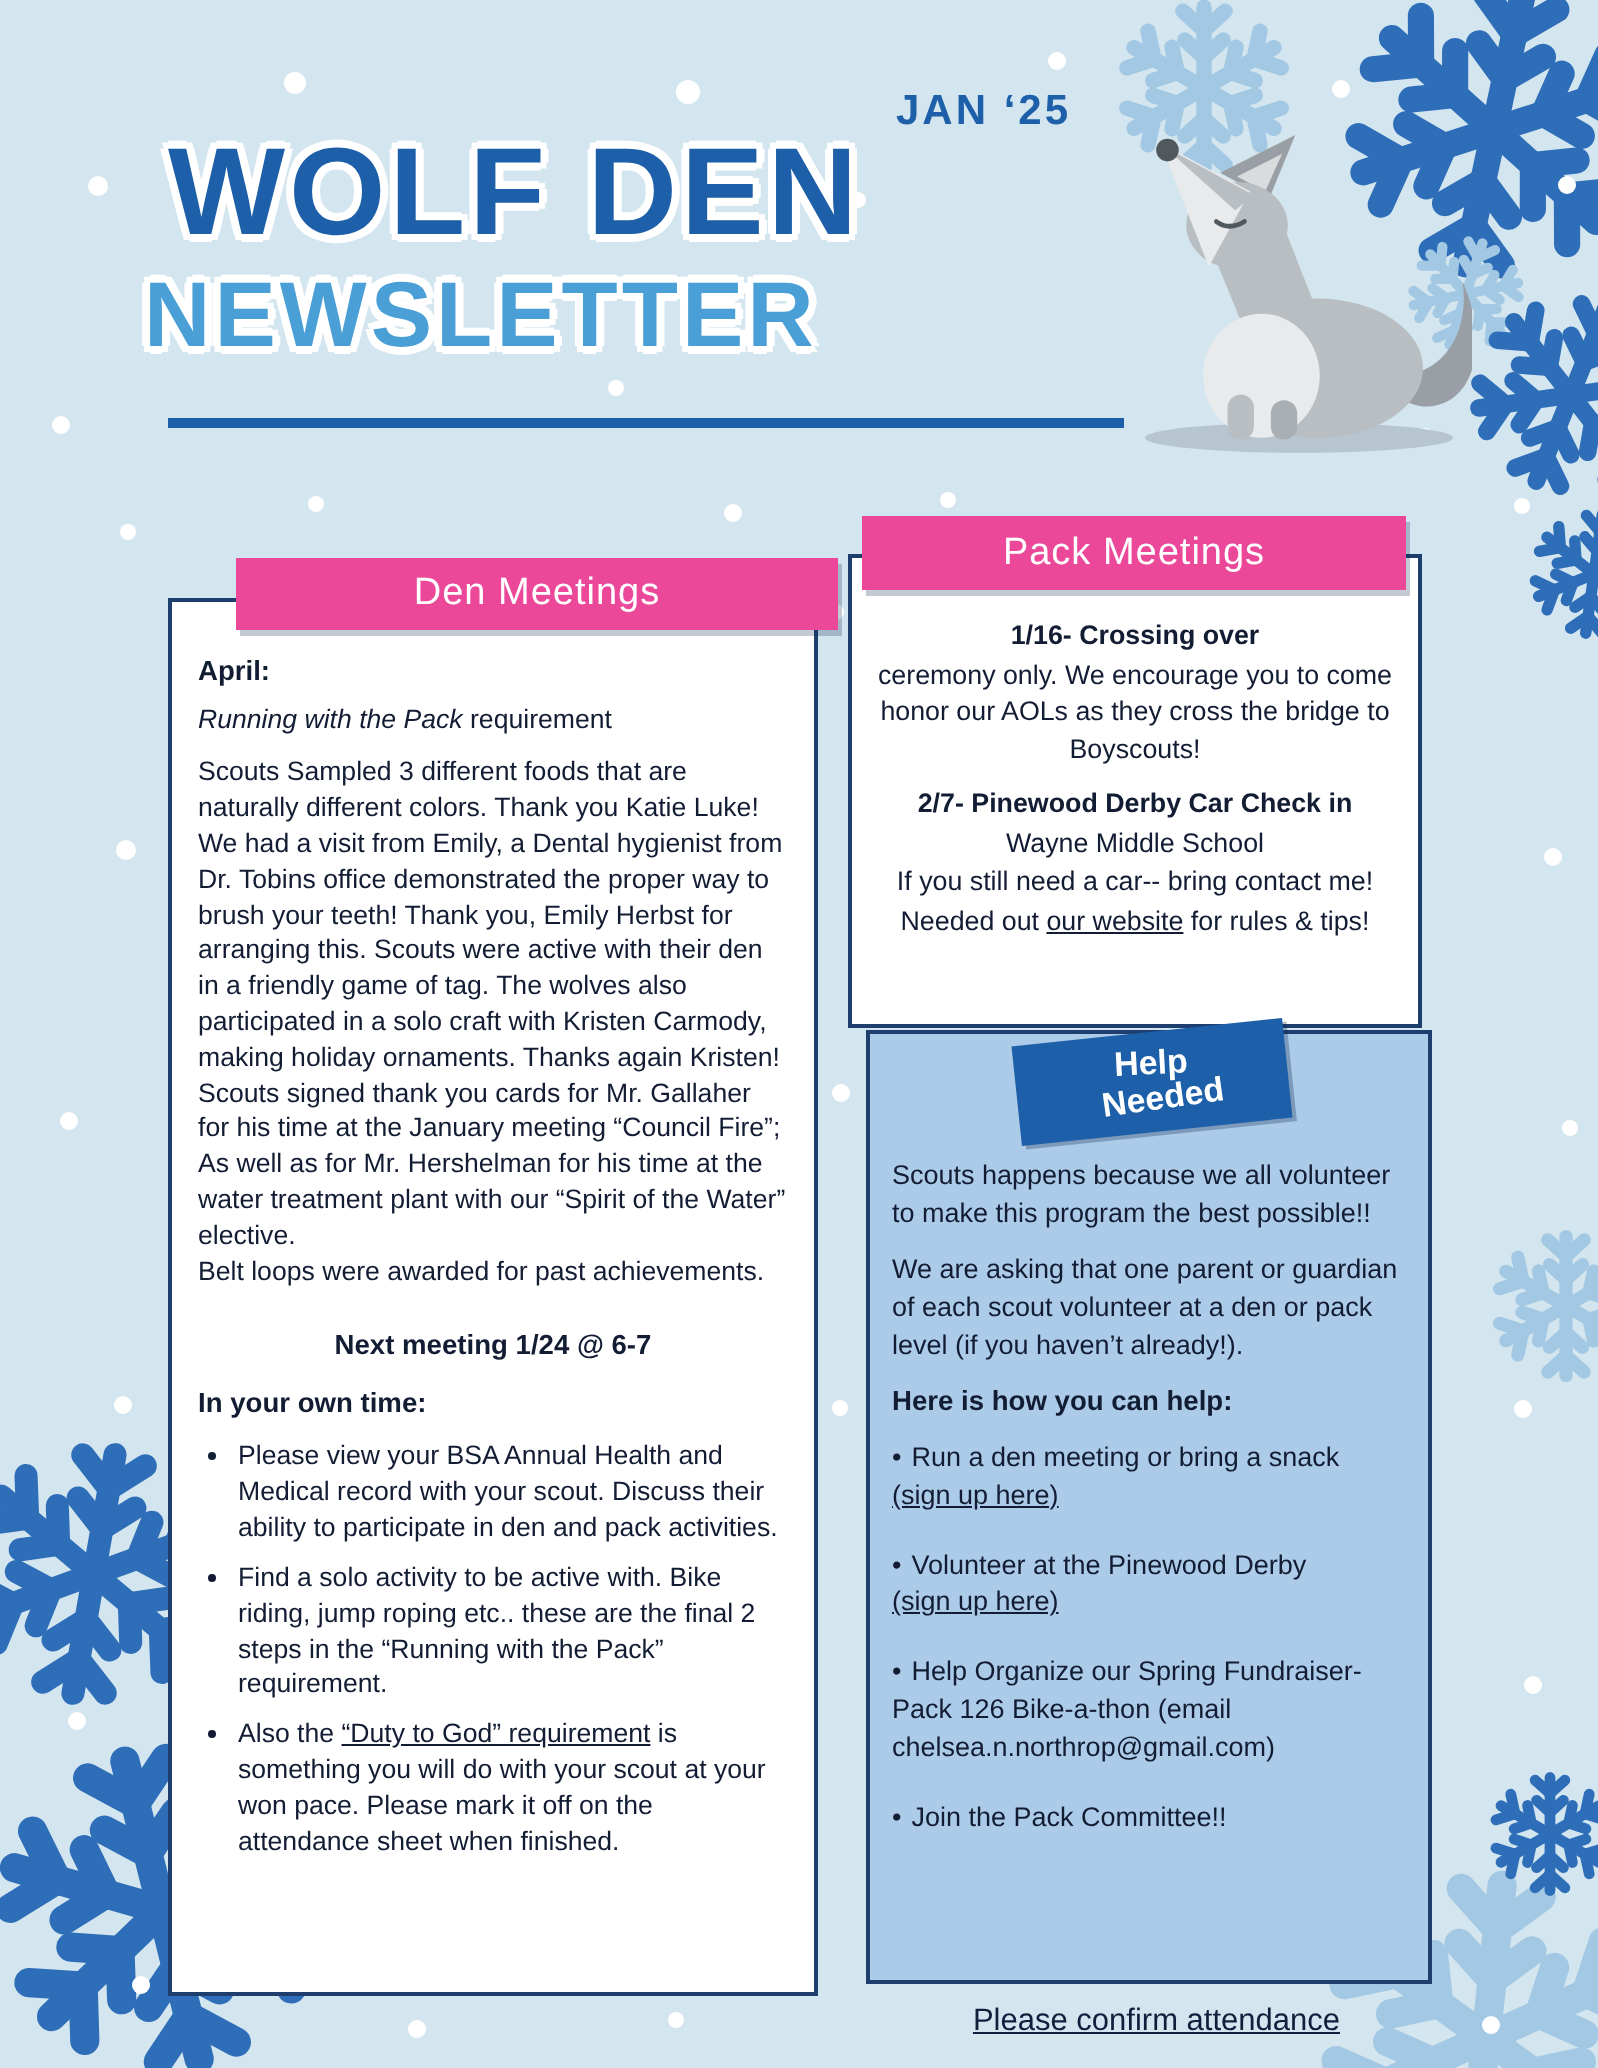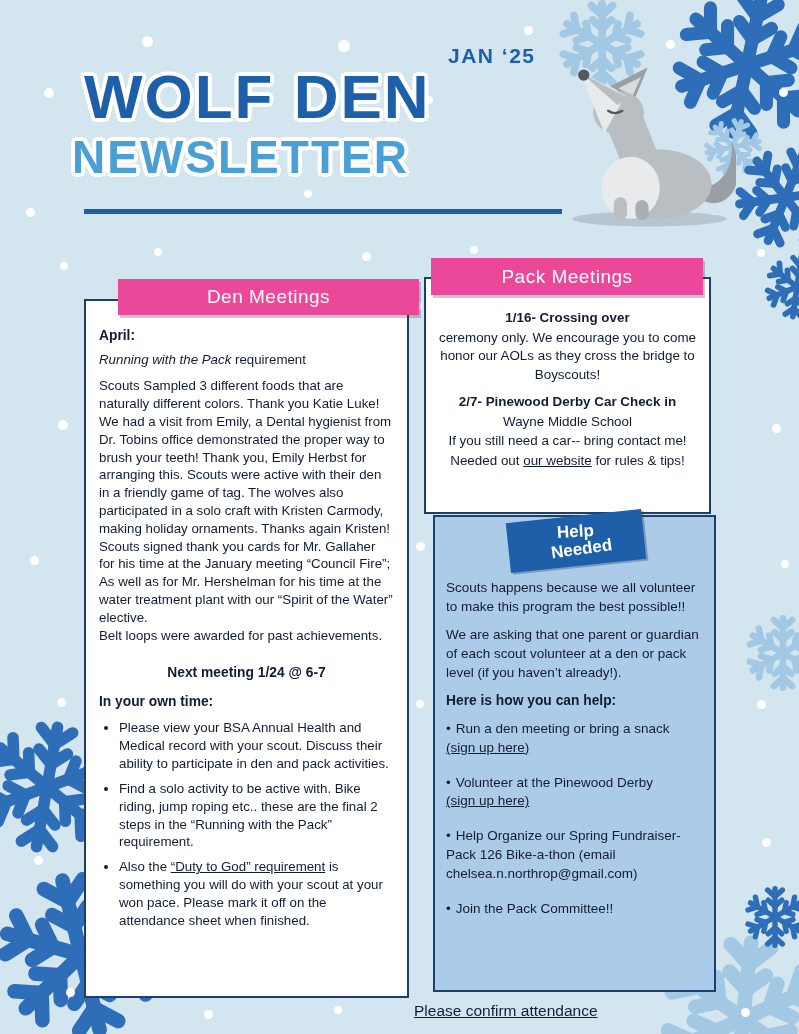--- a/index.html
+++ b/index.html
@@ -43,21 +43,21 @@
   .own{margin-bottom:8px;font-size:13.8px}
   .den-list{padding-left:20px;list-style:disc}
   .den-list li{margin-bottom:7px}
   .pl{margin-bottom:1px}
   .gap{margin-top:9px}
   .help-p p{margin-bottom:9px}
   .how{font-size:13.8px;margin-bottom:7px}
   .help-list{list-style:none}
   .help-list li{margin-bottom:16px}
   .blt{margin-right:5px}
-  .footer{position:absolute;left:414px;top:1002px;width:280px;text-align:left;font-size:15.5px;
+  .footer{position:absolute;left:390px;top:1002px;width:280px;text-align:right;font-size:15.5px;
           color:#101f3c;text-decoration:underline;z-index:7}
 </style>
 </head>
 <body>
 
 <div class="page">
 
   <svg width="0" height="0" style="position:absolute">
     <defs>
       <g id="fl-arm">

